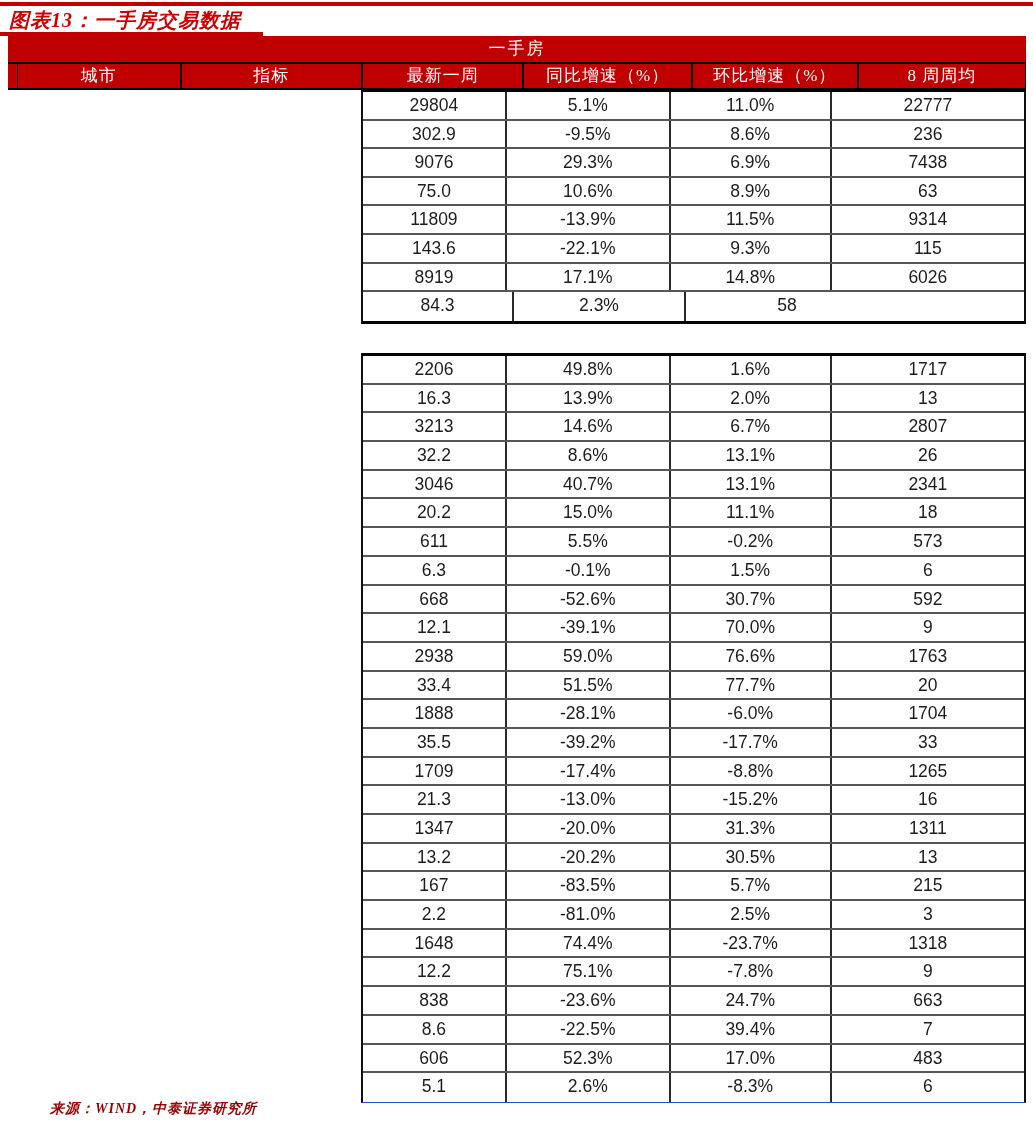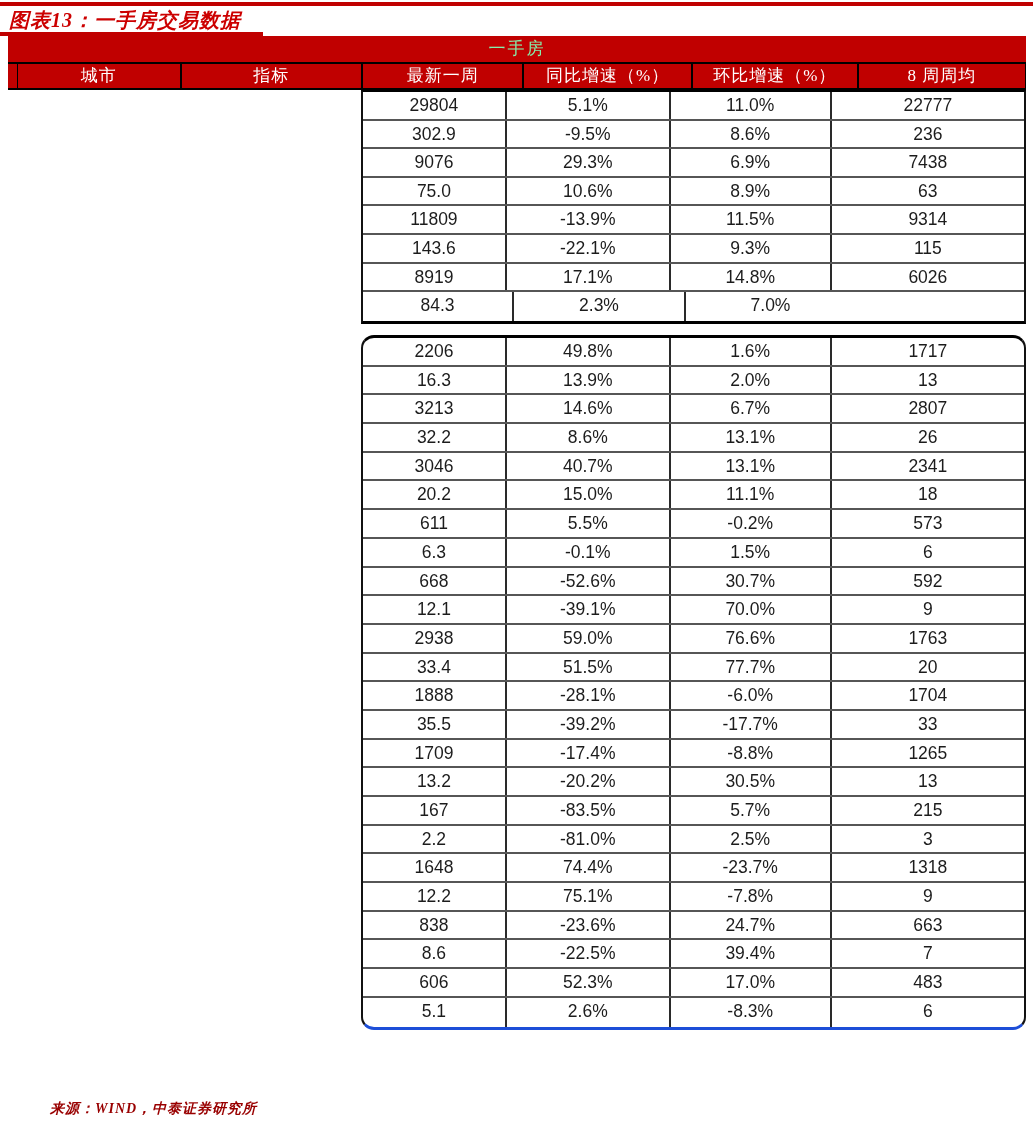--- a/index.html
+++ b/index.html
@@ -31,21 +31,21 @@
     position: absolute; top: 32px; left: 0;
     width: 263px; height: 4px;
     background: #C00000;
   }
 
   
   .band {
     position: absolute; top: 36px; left: 8px;
     width: 1018px; height: 26px;
     background: #C00000;
-    color: #86efac;
+    color: #ffffff;
     font-family: "Liberation Serif", serif;
     font-size: 17px; line-height: 26px;
     text-align: center;
     letter-spacing: 2px;
   }
 
   
   .header-row {
     position: absolute; top: 62px; left: 8px;
     width: 1018px; height: 28px;
@@ -80,24 +80,23 @@
     border-left: 2px solid #111;
     border-right: 2px solid #111;
     background: #ffffff;
   }
   .sec1 {
     top: 90px;
     border-top: 2px solid #000;
     border-bottom: 3px solid #000;
   }
   .sec2 {
-    top: 335px;
+    top: 353px;
     border-top: 3px solid #000;
-    border-bottom: 3px solid #1d4ed8;
-    border-radius: 13px;
+    border-bottom: 1px solid #1d4ed8;
   }
   .drow {
     display: flex;
     height: 28.7px;
     border-bottom: 2px solid #565656;
   }
   .sec1 .drow { height: 28.6px; }
   .drow:last-child { border-bottom: none; }
   .dcell {
     height: 100%;
@@ -182,21 +181,21 @@
     </div>
     <div class="drow">
       <div class="dcell d1">8919</div>
       <div class="dcell d2">17.1%</div>
       <div class="dcell d3">14.8%</div>
       <div class="dcell d4">6026</div>
     </div>
     <div class="drow">
       <div class="dcell d1">84.3</div>
       <div class="dcell d2">2.3%</div>
-      <div class="dcell d3">7.0%</div>
+      <div class="dcell d4">58</div>
     </div>
   </div>
 <div class="datasec sec2" id="sec2">
     <div class="drow">
       <div class="dcell d1">2206</div>
       <div class="dcell d2">49.8%</div>
       <div class="dcell d3">1.6%</div>
       <div class="dcell d4">1717</div>
     </div>
     <div class="drow">
@@ -277,20 +276,32 @@
       <div class="dcell d3">-17.7%</div>
       <div class="dcell d4">33</div>
     </div>
     <div class="drow">
       <div class="dcell d1">1709</div>
       <div class="dcell d2">-17.4%</div>
       <div class="dcell d3">-8.8%</div>
       <div class="dcell d4">1265</div>
     </div>
     <div class="drow">
+      <div class="dcell d1">21.3</div>
+      <div class="dcell d2">-13.0%</div>
+      <div class="dcell d3">-15.2%</div>
+      <div class="dcell d4">16</div>
+    </div>
+    <div class="drow">
+      <div class="dcell d1">1347</div>
+      <div class="dcell d2">-20.0%</div>
+      <div class="dcell d3">31.3%</div>
+      <div class="dcell d4">1311</div>
+    </div>
+    <div class="drow">
       <div class="dcell d1">13.2</div>
       <div class="dcell d2">-20.2%</div>
       <div class="dcell d3">30.5%</div>
       <div class="dcell d4">13</div>
     </div>
     <div class="drow">
       <div class="dcell d1">167</div>
       <div class="dcell d2">-83.5%</div>
       <div class="dcell d3">5.7%</div>
       <div class="dcell d4">215</div>

